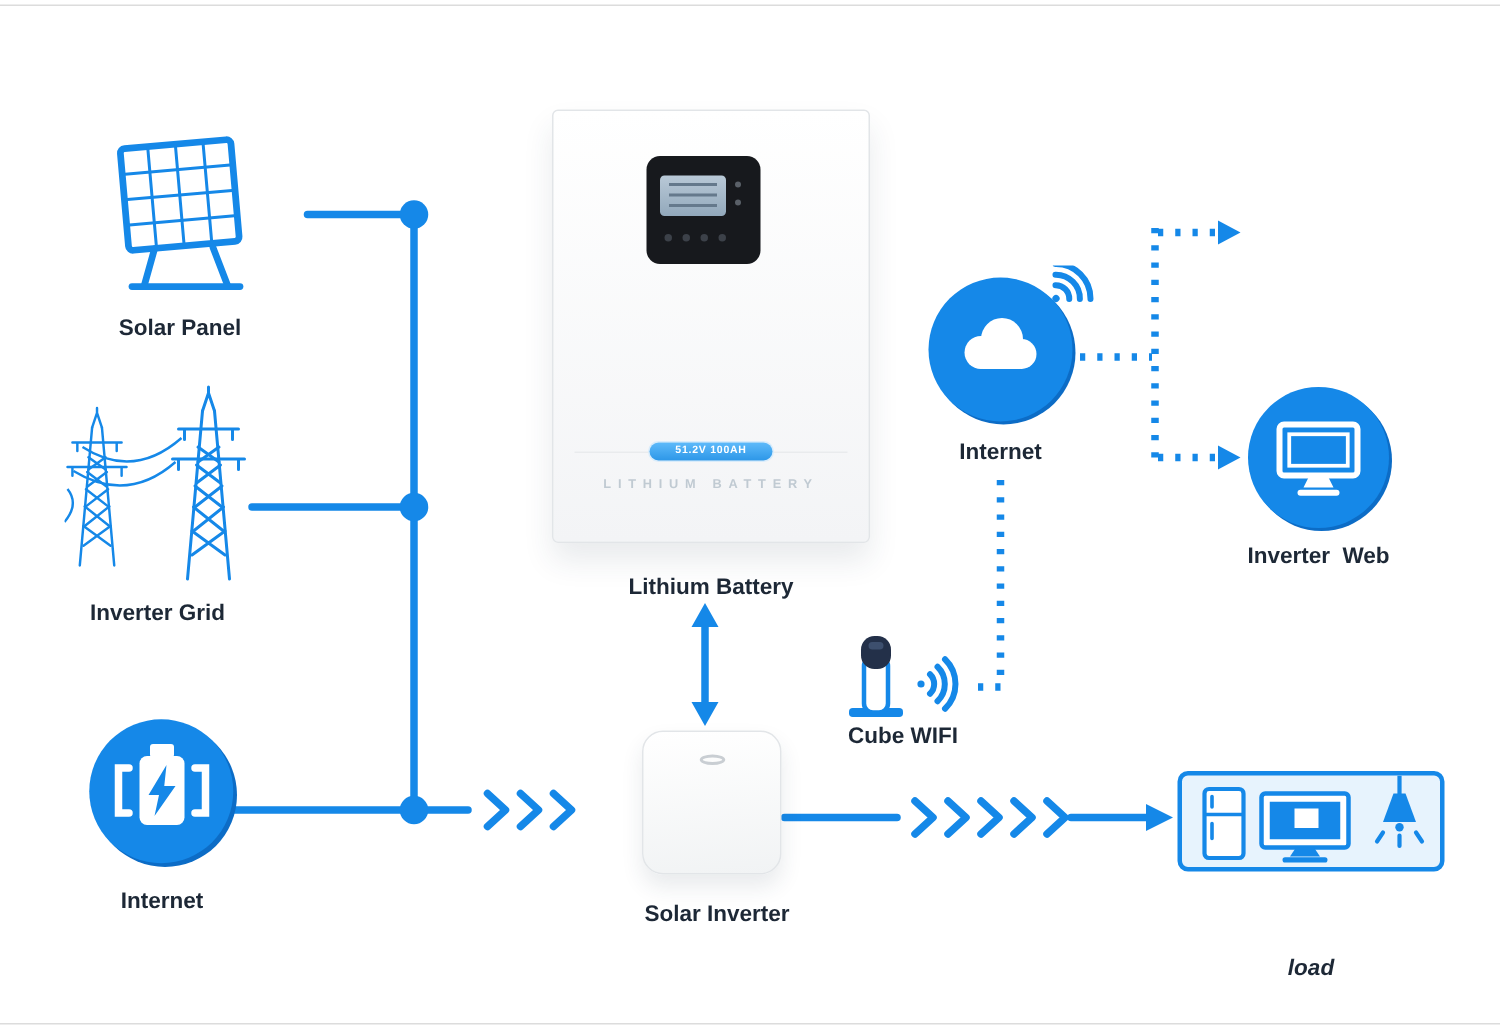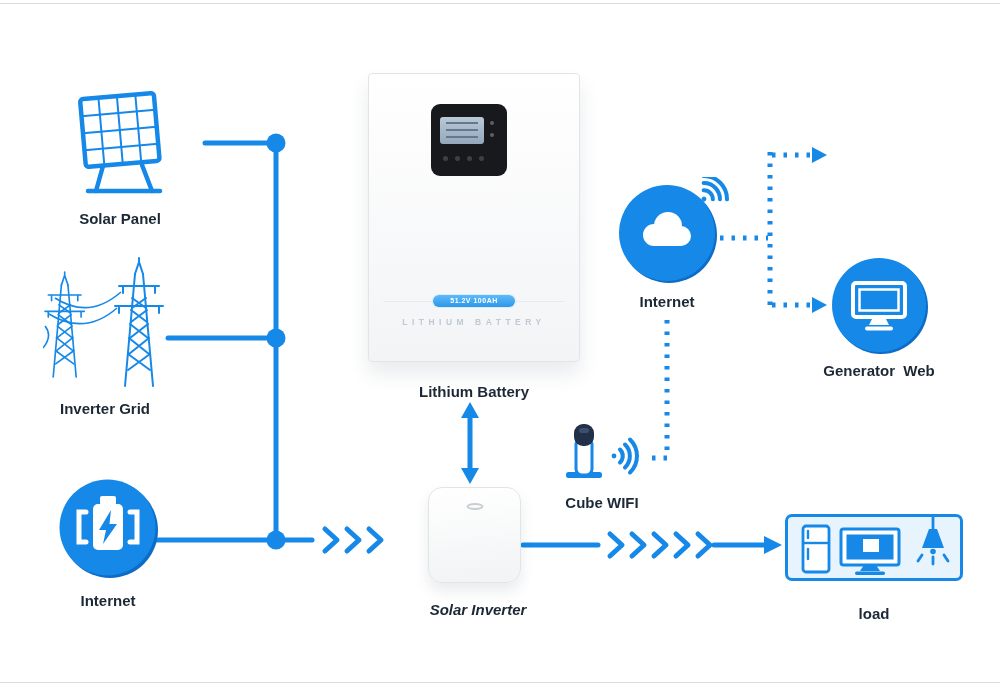--- a/index.html
+++ b/index.html
@@ -177,31 +177,31 @@
     </div>
     <div class="bat-seam"></div>
     <div class="bat-pill">51.2V 100AH</div>
     <div class="bat-sub">LITHIUM BATTERY</div>
   </div>
   <div class="caption" style="left:368px; top:383px; width:212px;">Lithium Battery</div>
 
   <div class="inverter-box">
     <div class="inv-oval"></div>
   </div>
-  <div class="caption" style="left:398px; top:601px; width:160px;font-style:italic;">Solar Inverter</div>
+  <div class="caption" style="left:398px; top:601px; width:160px;">Solar Inverter</div>
 
   <div class="node" style="left:562px; top:420px; width:80px;">
     <svg width="80" height="62" viewBox="0 0 80 62">
       <rect x="4" y="52" width="36" height="6" rx="2.5" fill="#1588e8"></rect>
       <rect x="14" y="18" width="16" height="37" rx="6" fill="#ffffff" stroke="#1588e8" stroke-width="3"></rect>
       <rect x="12" y="4" width="20" height="22" rx="9" fill="#233049"></rect>
       <rect x="17" y="8" width="10" height="5" rx="2.5" fill="#3d4f6e"></rect>
       <use href="#wifi" transform="translate(52,36) rotate(90)"></use>
     </svg>
-    <div class="lbl" style="margin-top:12px;">Cube WIFI</div>
+    <div class="lbl" style="margin-top:0;">Cube WIFI</div>
   </div>
 
   <div class="node" style="left:602px; top:177px; width:130px;">
     <svg width="130" height="110" viewBox="0 0 130 110">
       <circle cx="67" cy="58" r="48" fill="#0c6cc6"></circle>
       <circle cx="65" cy="56" r="48" fill="#1588e8"></circle>
       <g fill="#ffffff">
         <circle cx="52" cy="58" r="11"></circle>
         <circle cx="66" cy="49" r="14"></circle>
         <circle cx="79" cy="59" r="10"></circle>
@@ -215,21 +215,21 @@
 
   <div class="node" style="left:822px; top:256px; width:114px;">
     <svg width="114" height="98" viewBox="0 0 114 98">
       <circle cx="59" cy="51" r="47" fill="#0c6cc6"></circle>
       <circle cx="57" cy="49" r="47" fill="#1588e8"></circle>
       <rect x="31" y="27" width="52" height="34" rx="3" fill="none" stroke="#ffffff" stroke-width="4"></rect>
       <rect x="37.5" y="33.5" width="39" height="21" fill="none" stroke="#ffffff" stroke-width="2.5"></rect>
       <polygon points="51,61 63,61 67,69 47,69" fill="#ffffff"></polygon>
       <rect x="43" y="70.5" width="28" height="4" rx="2" fill="#ffffff"></rect>
     </svg>
-    <div class="lbl" style="margin-top:8px;">Generator  Web</div>
+    <div class="lbl" style="margin-top:8px;">Inverter  Web</div>
   </div>
 
   <div class="load-box">
     <svg style="left:12px; top:7px;" width="32" height="52" viewBox="0 0 32 52">
       <rect x="3" y="2" width="26" height="46" rx="3" fill="#ffffff" stroke="#1588e8" stroke-width="2.8"></rect>
       <path d="M3,19 H29" stroke="#1588e8" stroke-width="2.4"></path>
       <path d="M8,7 V14 M8,25 V35" stroke="#1588e8" stroke-width="2.4" stroke-linecap="round"></path>
     </svg>
     <svg style="left:50px; top:9px;" width="64" height="50" viewBox="0 0 64 50">
       <rect x="3" y="3" width="58" height="36" rx="2.5" fill="#ffffff" stroke="#1588e8" stroke-width="3"></rect>
@@ -238,15 +238,15 @@
       <polygon points="26,39 38,39 42,45 22,45" fill="#1588e8"></polygon>
       <rect x="17" y="45.5" width="30" height="3.5" rx="1.7" fill="#1588e8"></rect>
     </svg>
     <svg style="left:124px; top:0;" width="42" height="60" viewBox="0 0 42 60">
       <path d="M21,0 V14" stroke="#1588e8" stroke-width="2.8"></path>
       <polygon points="10,31 32,31 25,12 17,12" fill="#1588e8"></polygon>
       <circle cx="21" cy="34.5" r="2.8" fill="#1588e8"></circle>
       <path d="M10,38 L6,44 M21,40 V47 M32,38 L36,44" stroke="#1588e8" stroke-width="2.8" stroke-linecap="round" fill="none"></path>
     </svg>
   </div>
-  <div class="caption" style="left:785px; top:605px; width:178px;">load</div>
+  <div class="caption" style="left:785px; top:637px; width:178px;font-style:italic;">load</div>
 
 </div>
 
 </body></html>

